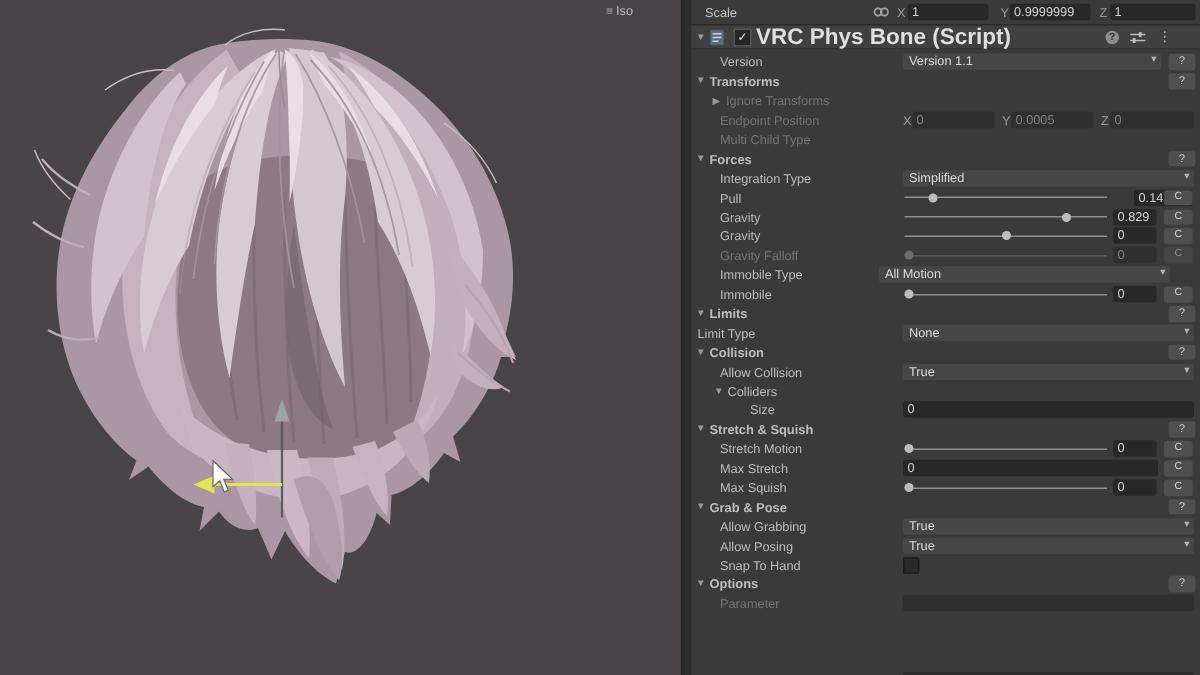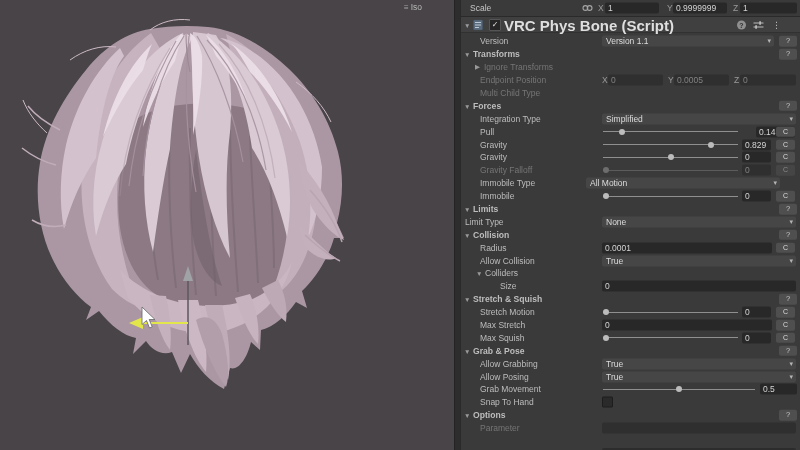--- a/index.html
+++ b/index.html
@@ -262,25 +262,20 @@
         <div class="irow">
           <span class="rlbl" style="left: 4px;">Limit Type</span>
           <div class="dd" style="left: 141px; width: 194px;"><span>None</span><span class="caret">▾</span></div>
         </div>
         <div class="irow">
           <span class="fold" style="left: 3px;">▼</span>
           <span class="rlbl slabel" style="left: 12px;">Collision</span>
           <div class="helpbtn">?</div>
         </div>
         <div class="irow">
-          <span class="rlbl" style="left: 19px;">Radius</span>
-          <span class="nfield" style="left: 141px; width: 170px;">0.0001</span>
-          <div class="cbtn">C</div>
-        </div>
-        <div class="irow">
           <span class="rlbl" style="left: 19px;">Allow Collision</span>
           <div class="dd" style="left: 141px; width: 194px;"><span>True</span><span class="caret">▾</span></div>
         </div>
         <div class="irow">
           <span class="fold" style="left: 15px;">▼</span>
           <span class="rlbl" style="left: 24px;">Colliders</span>
         </div>
         <div class="irow">
           <span class="rlbl" style="left: 39px;">Size</span>
           <span class="nfield" style="left: 141px; width: 194px;">0</span>
@@ -314,26 +309,20 @@
           <span class="rlbl slabel" style="left: 12px;">Grab &amp; Pose</span>
           <div class="helpbtn">?</div>
         </div>
         <div class="irow">
           <span class="rlbl" style="left: 19px; text-align: center;">Allow Grabbing</span>
           <div class="dd" style="left: 141px; width: 194px;"><span>True</span><span class="caret">▾</span></div>
         </div>
         <div class="irow">
           <span class="rlbl" style="left: 19px;">Allow Posing</span>
           <div class="dd" style="left: 141px; width: 194px;"><span>True</span><span class="caret">▾</span></div>
-        </div>
-        <div class="irow">
-          <span class="rlbl" style="left: 19px;">Grab Movement</span>
-          <div class="track" style="left: 142px; width: 152px;"></div>
-          <div class="knob" style="left: 218px;"></div>
-          <span class="nfield" style="left: 299px; width: 37px;">0.5</span>
         </div>
         <div class="irow">
           <span class="rlbl" style="left: 19px;">Snap To Hand</span>
           <span class="chk"></span>
         </div>
         <div class="irow">
           <span class="fold" style="left: 3px;">▼</span>
           <span class="rlbl slabel" style="left: 12px;">Options</span>
           <div class="helpbtn">?</div>
         </div>

